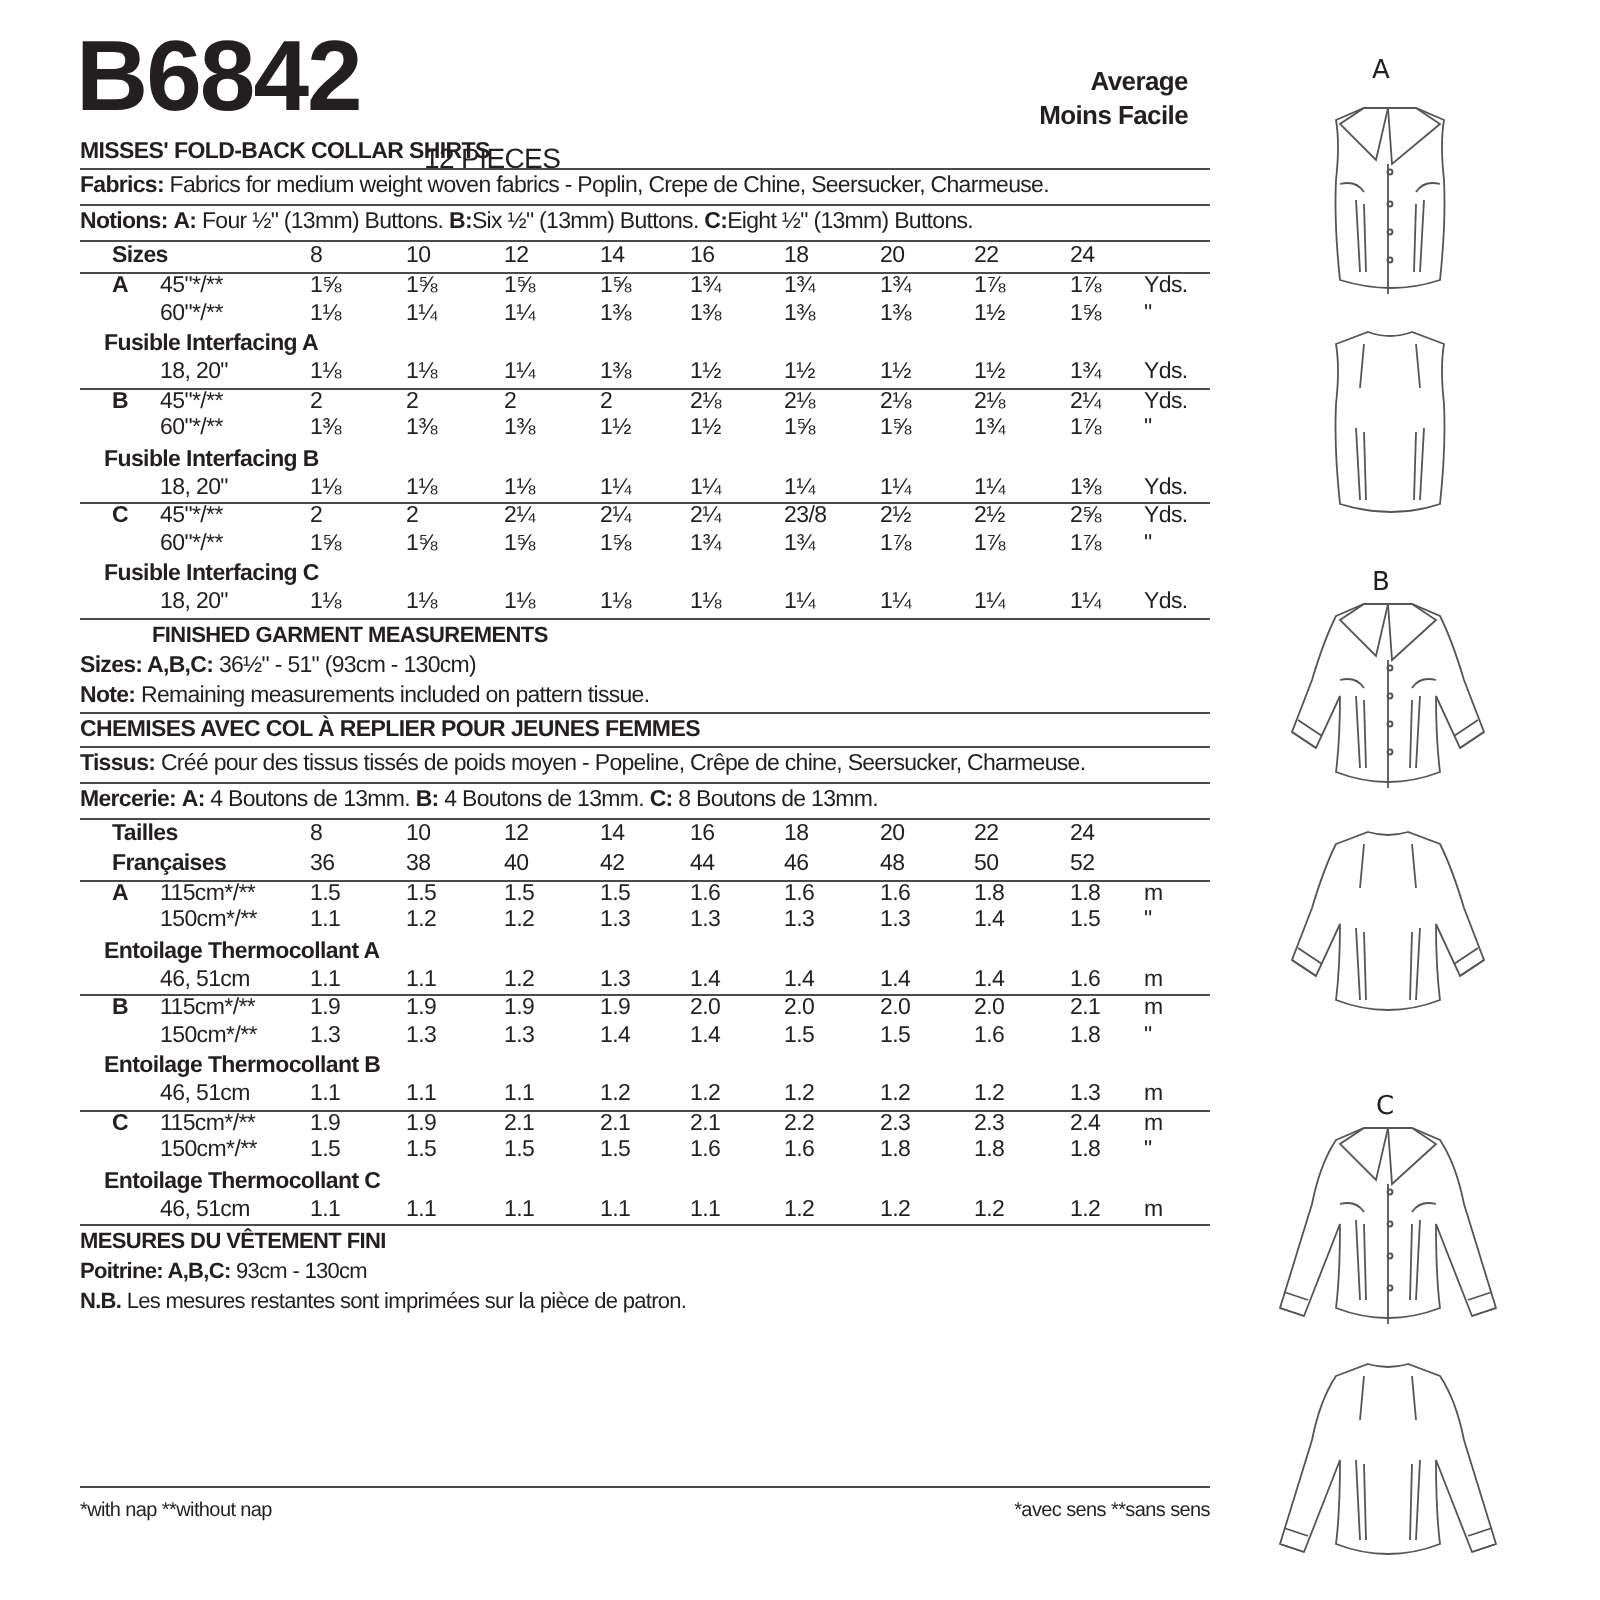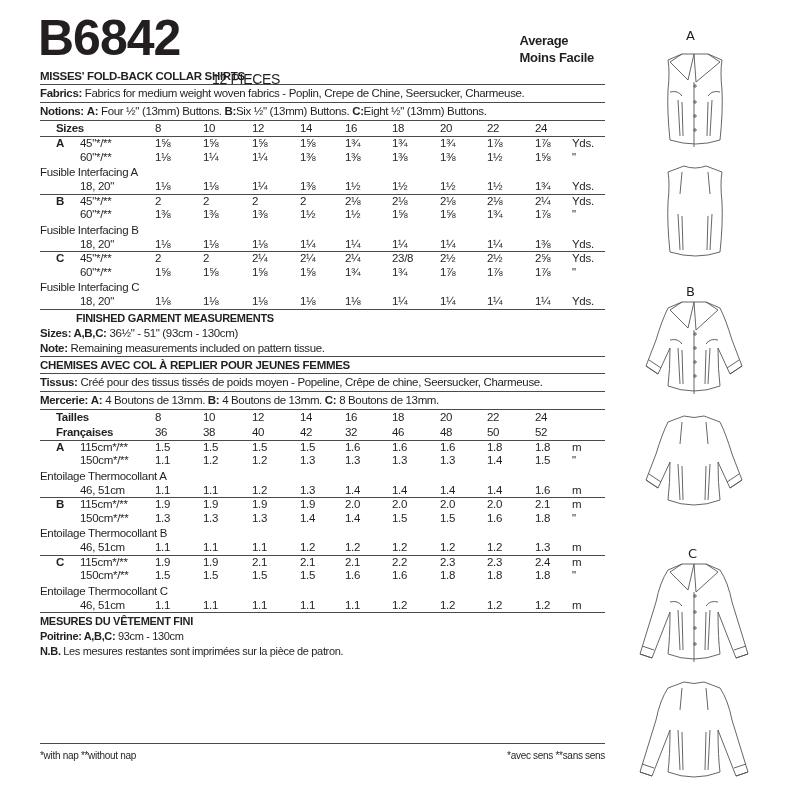--- a/index.html
+++ b/index.html
@@ -3,33 +3,33 @@
 <meta charset="utf-8">
 <style>
   html, body { margin:0; padding:0; background:#ffffff; }
   body { width:800px; height:800px; position:relative; overflow:hidden;
          font-family:"Liberation Sans", "DejaVu Sans", sans-serif; color:#231f20; }
   .page { position:absolute; left:0; top:0; width:800px; height:800px; }
 
   
   .pattern-no { position:absolute; left:38px; top:12px; font-size:50px; font-weight:bold; letter-spacing:-1px; line-height:52px; }
   .pieces { position:absolute; left:212px; top:42px; font-size:14px; letter-spacing:-0.3px;margin-top:29px; }
-  .difficulty { position:absolute; right:206px; top:32px; text-align:left; font-size:13px; font-weight:bold; line-height:17px; letter-spacing:-0.3px; }
+  .difficulty { position:absolute; right:206px; top:32px; text-align:right; font-size:13px; font-weight:bold; line-height:17px; letter-spacing:-0.3px; }
 
   .block { position:absolute; left:40px; width:565px; }
   .title { font-size:11.5px; font-weight:bold; letter-spacing:-0.3px; height:16px; line-height:16px; }
   .rule { border-top:1.5px solid #4a4a4a; height:0; }
   .line { font-size:11.5px; height:17px; line-height:17px; letter-spacing:-0.35px; white-space:nowrap; }
   .line b { font-weight:bold; }
 
   .row { position:relative; height:13.5px; font-size:11.5px; line-height:13.5px; letter-spacing:-0.3px; white-space:nowrap; }
   .row .c { position:absolute; top:0; }
   .row .lab { left:16px; font-weight:bold; }
   .row .sub { left:40px; }
-  .row .sublab { left:0; font-weight:normal; }
+  .row .sublab { left:12px; font-weight:bold; }
   .row .unit { left:532px; }
   .hdr { font-weight:bold; }
 
   
   .s0{left:115px}.s1{left:163px}.s2{left:212px}.s3{left:260px}.s4{left:305px}
   .s5{left:352px}.s6{left:400px}.s7{left:447px}.s8{left:495px}
 
   .footnote { position:absolute; top:743px; font-size:10px; letter-spacing:-0.3px; }
 
   
@@ -262,21 +262,21 @@
       <span class="c s6" style="font-weight:normal">20</span>
       <span class="c s7" style="font-weight:normal">22</span>
       <span class="c s8" style="font-weight:normal">24</span>
     </div>
     <div class="row hdr" style="height:15px;line-height:15px;">
       <span class="c lab">Françaises</span>
       <span class="c s0" style="font-weight:normal">36</span>
       <span class="c s1" style="font-weight:normal">38</span>
       <span class="c s2" style="font-weight:normal">40</span>
       <span class="c s3" style="font-weight:normal">42</span>
-      <span class="c s4" style="font-weight:normal">32</span>
+      <span class="c s4" style="font-weight:normal">44</span>
       <span class="c s5" style="font-weight:normal">46</span>
       <span class="c s6" style="font-weight:normal">48</span>
       <span class="c s7" style="font-weight:normal">50</span>
       <span class="c s8" style="font-weight:normal">52</span>
     </div>
     <div class="rule"></div>
 
     <div>
       <div class="row">
         <span class="c lab">A</span>

